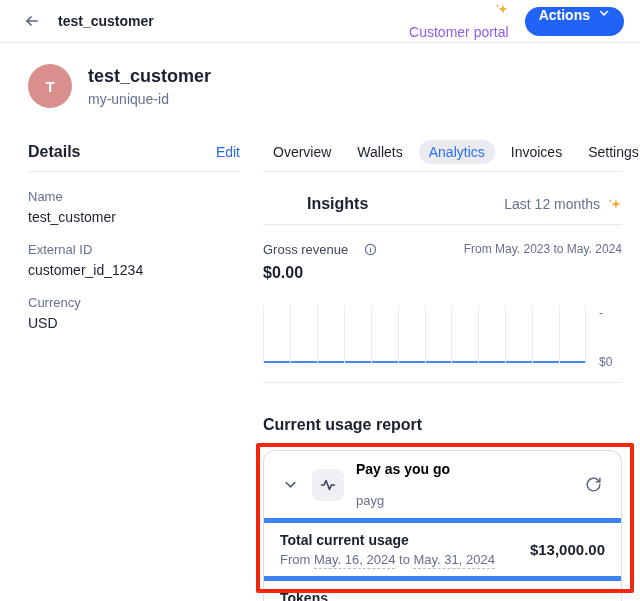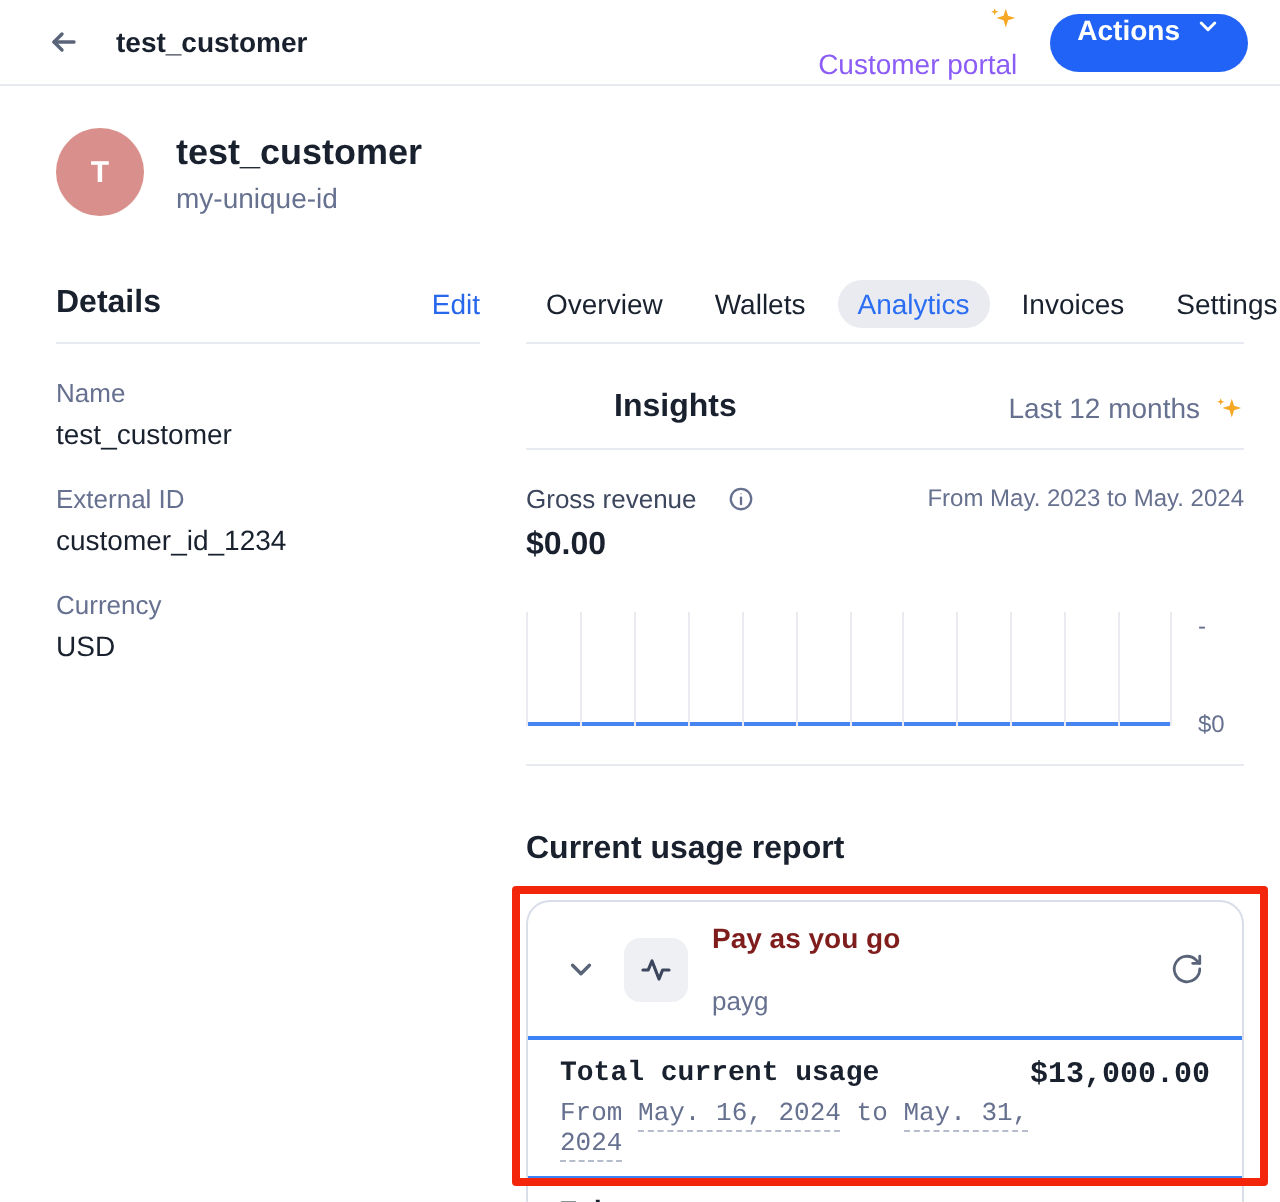--- a/index.html
+++ b/index.html
@@ -101,27 +101,27 @@
     border-bottom: none;
     overflow: hidden;
   }
   .usage-header { display: flex; align-items: center; gap: 12px; padding: 10px 16px; }
   .expand-btn { width: 20px; height: 20px; display:flex; align-items:center; justify-content:center; color:#5a6478; cursor: pointer; }
   .plan-iconbox {
     width: 32px; height: 32px; border-radius: 8px;
     background: #eef0f4; color: #3c465c;
     display: flex; align-items: center; justify-content: center;
   }
-  .plan-name { font-size: 14px; font-weight: bold; color: #7f1d1d; }
+  .plan-name { font-size: 14px; font-weight: bold; color: #000000; }
   .plan-code { font-size: 13px; color: #66708f; margin-top: 16px; }
   .refresh-btn { margin-left: auto; width: 24px; height: 24px; display:flex; align-items:center; justify-content:center; color:#5a6478; cursor:pointer; }
   .usage-row {
-    border-top: 2px solid #3b82f6;
+    border-top: 5px solid #3b82f6;
     padding: 9px 16px;
-    display: flex; align-items: flex-start; font-family: Liberation Mono, monospace;
+    display: flex; align-items: center;
   }
   .usage-row-title { font-size: 14px; font-weight: bold; color: #19212e; }
   .usage-row-sub { font-size: 13px; color: #66708f; margin-top: 4px; }
   .dashed-date { border-bottom: 1px dashed #b5bccb; padding-bottom: 1px; }
   .usage-amount { margin-left: auto; font-size: 15px; font-weight: bold; color: #19212e; }
 
   
   .annotation-box {
     position: absolute;
     left: 256px; top: 443px;

